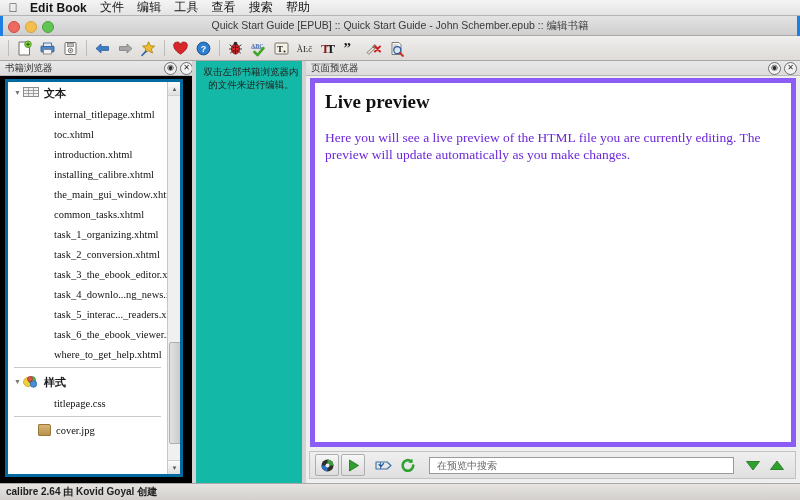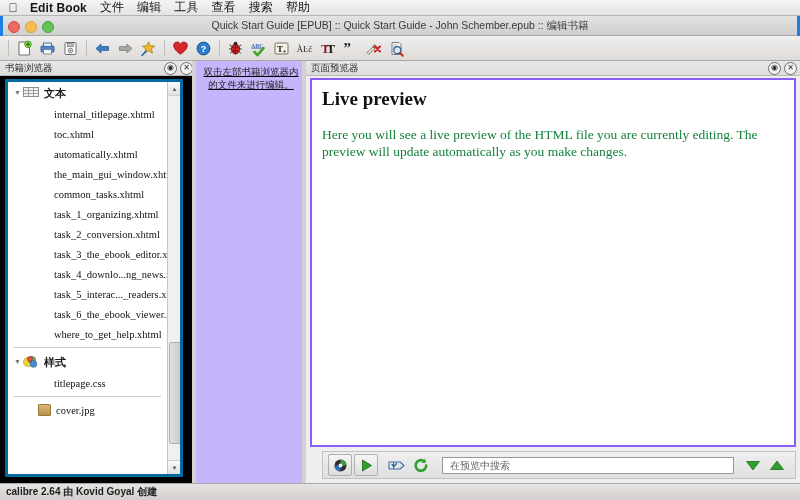--- a/index.html
+++ b/index.html
@@ -165,61 +165,60 @@
   .sc-arrow.bot { position:absolute; bottom:0; border-bottom:none; border-top:1px solid #cfcfcf; }
   .sc-thumb {
     position:absolute; left:1px; width:11px;
     background:linear-gradient(to right,#e2e2e2,#c8c8c8);
     border:1px solid #b0b0b0; border-radius:2px;
   }
 
   
   .mid-panel {
     position:absolute; left:196px; top:0; width:110px; height:422px;
-    background:#c4b5fd;
-    text-decoration:underline;
+    background:#14b8a6;
   }
   .mid-hint {
     padding:4px 6px 0 6px;
     font-size:9.5px; color:#232323; line-height:13px;
     text-align:center;
   }
 
   
   .right-panel {
     position:absolute; left:306px; top:0; width:494px; height:422px;
     background:#efefef;
   }
   .preview-body {
     position:absolute; left:4px; top:17px; right:4px; bottom:36px;
     background:#ffffff;
-    border:2px solid #8b5cf6;
+    border:5px solid #8b5cf6;
     box-sizing:border-box;
     overflow:hidden;
     padding:8px 10px 16px 10px;
   }
   .pv-h1 {
     font-family:"Liberation Serif", serif;
     font-size:19px; font-weight:bold; color:#111;
     margin:0 0 12px 0;
   }
   .pv-p {
     font-family:"Liberation Serif", serif;
-    font-size:13.5px; color:#15803d; line-height:17px;
+    font-size:13.5px; color:#6d28d9; line-height:17px;
     margin:16px 0 14px 0;
   }
   .pv-note {
     font-family:"Liberation Serif", serif;
     font-size:10.5px; color:#8d8d8d; line-height:14px;
     margin:0;
   }
 
   
   .pv-toolbar {
-    position:absolute; left:16px; right:4px; bottom:4px; height:28px;
+    position:absolute; left:3px; right:4px; bottom:4px; height:28px;
     background:linear-gradient(to bottom,#efefef,#e0e0e0);
     border:1px solid #c2c2c2;
     box-sizing:border-box;
     display:flex; align-items:center;
     padding:0 5px;
   }
   .pv-btn {
     width:22px; height:20px;
     display:flex; align-items:center; justify-content:center;
     margin-right:2px;
@@ -449,21 +448,25 @@
           <div class="tree-file">
             <div class="file-icon blank"></div>
             <div class="file-label">internal_titlepage.xhtml</div>
           </div>
           <div class="tree-file">
             <div class="file-icon blank"></div>
             <div class="file-label">toc.xhtml</div>
           </div>
           <div class="tree-file">
             <div class="file-icon blank"></div>
-            <div class="file-label">automatically.xhtml</div>
+            <div class="file-label">introduction.xhtml</div>
+          </div>
+          <div class="tree-file">
+            <div class="file-icon blank"></div>
+            <div class="file-label">installing_calibre.xhtml</div>
           </div>
           <div class="tree-file">
             <div class="file-icon blank"></div>
             <div class="file-label">the_main_gui_window.xhtml</div>
           </div>
           <div class="tree-file">
             <div class="file-icon blank"></div>
             <div class="file-label">common_tasks.xhtml</div>
           </div>
           <div class="tree-file">

